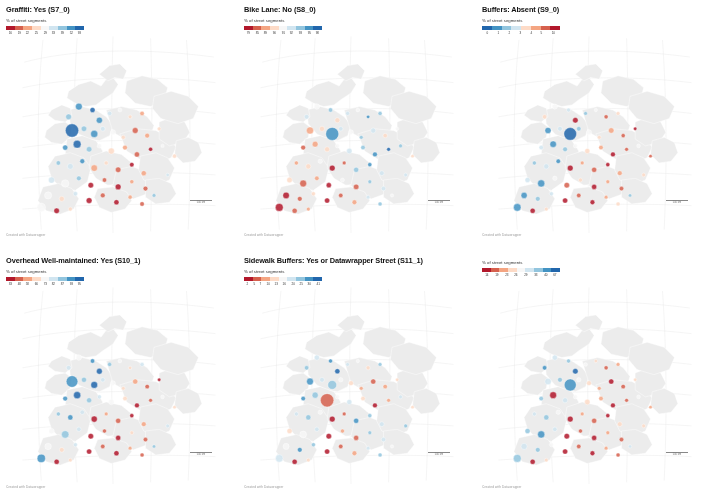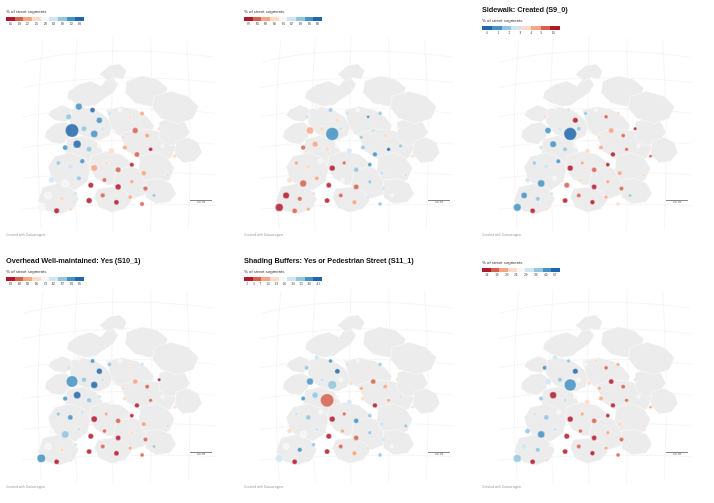--- a/index.html
+++ b/index.html
@@ -90,20 +90,21 @@
   }
   .basemap{fill:#ececec;stroke:#ffffff;stroke-width:0.5;}
   .graticule{stroke:#dedede;stroke-width:0.35;fill:none;}
   .bubble{stroke-width:0.45;}
 </style>
 </head>
 <body>
 
 <div class="grid" id="grid">
   <div class="panel">
+    <div class="panel-title">Graffiti: Yes (S7_0)</div>
     <div class="legend">
       <div class="legend-caption">% of street segments</div>
       <div class="swatches">
           <div style="background: rgb(178, 24, 43);"></div>
           <div style="background: rgb(214, 96, 77);"></div>
           <div style="background: rgb(244, 165, 130);"></div>
           <div style="background: rgb(253, 219, 199);"></div>
           <div style="background: rgb(247, 247, 247);"></div>
           <div style="background: rgb(209, 229, 240);"></div>
           <div style="background: rgb(146, 197, 222);"></div>
@@ -219,20 +220,21 @@
         </svg>
       </div>
     <div class="scalebar">
       <div class="bar"></div>
       <div class="lbl">500 km</div>
     </div>
     <div class="credit">Created with Datawrapper</div>
   </div>
 
   <div class="panel">
+    <div class="panel-title">Bike Lane: No (S8_0)</div>
     <div class="legend">
       <div class="legend-caption">% of street segments</div>
       <div class="swatches">
           <div style="background: rgb(178, 24, 43);"></div>
           <div style="background: rgb(214, 96, 77);"></div>
           <div style="background: rgb(244, 165, 130);"></div>
           <div style="background: rgb(253, 219, 199);"></div>
           <div style="background: rgb(247, 247, 247);"></div>
           <div style="background: rgb(209, 229, 240);"></div>
           <div style="background: rgb(146, 197, 222);"></div>
@@ -348,21 +350,21 @@
         </svg>
       </div>
     <div class="scalebar">
       <div class="bar"></div>
       <div class="lbl">500 km</div>
     </div>
     <div class="credit">Created with Datawrapper</div>
   </div>
 
   <div class="panel">
-    <div class="panel-title">Sidewalk: Created (S9_0)</div>
+    <div class="panel-title">Buffers: Absent (S9_0)</div>
     <div class="legend">
       <div class="legend-caption">% of street segments</div>
       <div class="swatches">
           <div style="background: rgb(33, 102, 172);"></div>
           <div style="background: rgb(67, 147, 195);"></div>
           <div style="background: rgb(146, 197, 222);"></div>
           <div style="background: rgb(209, 229, 240);"></div>
           <div style="background: rgb(253, 219, 199);"></div>
           <div style="background: rgb(244, 165, 130);"></div>
           <div style="background: rgb(214, 96, 77);"></div>
@@ -605,21 +607,21 @@
         </svg>
       </div>
     <div class="scalebar">
       <div class="bar"></div>
       <div class="lbl">500 km</div>
     </div>
     <div class="credit">Created with Datawrapper</div>
   </div>
 
   <div class="panel">
-    <div class="panel-title">Shading Buffers: Yes or Pedestrian Street (S11_1)</div>
+    <div class="panel-title">Sidewalk Buffers: Yes or Datawrapper Street (S11_1)</div>
     <div class="legend">
       <div class="legend-caption">% of street segments</div>
       <div class="swatches">
           <div style="background: rgb(178, 24, 43);"></div>
           <div style="background: rgb(214, 96, 77);"></div>
           <div style="background: rgb(244, 165, 130);"></div>
           <div style="background: rgb(253, 219, 199);"></div>
           <div style="background: rgb(247, 247, 247);"></div>
           <div style="background: rgb(209, 229, 240);"></div>
           <div style="background: rgb(146, 197, 222);"></div>

